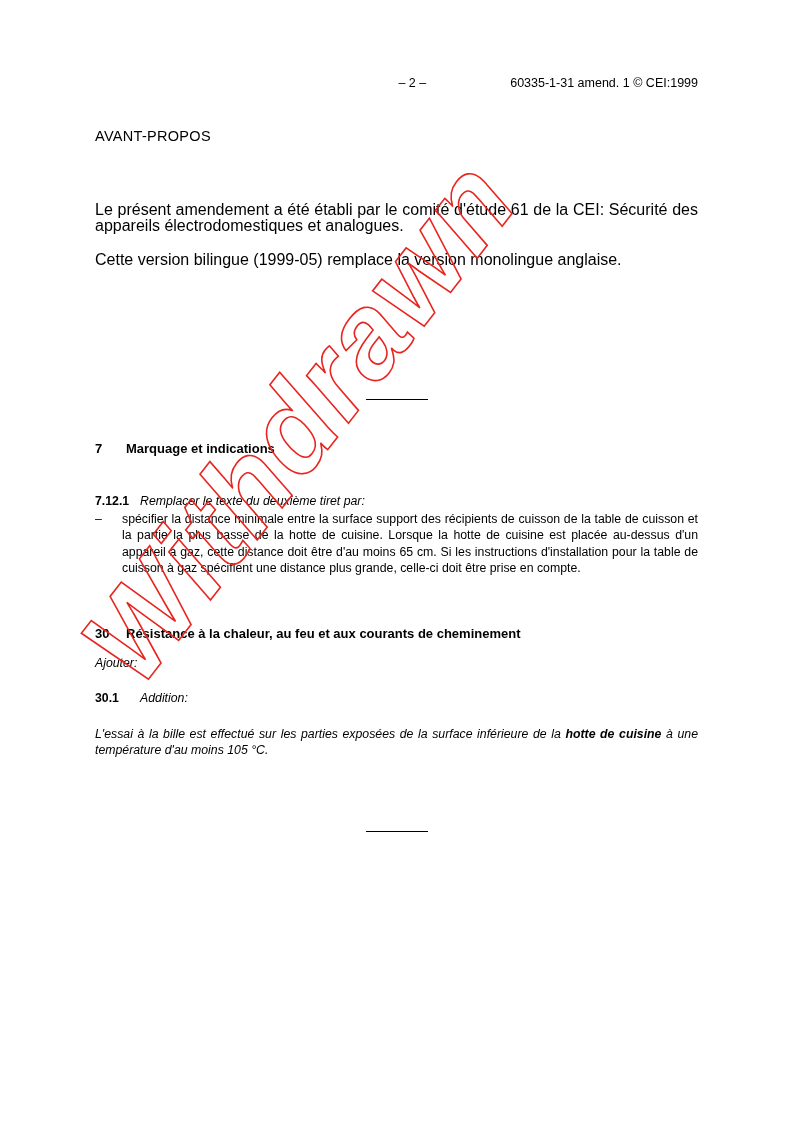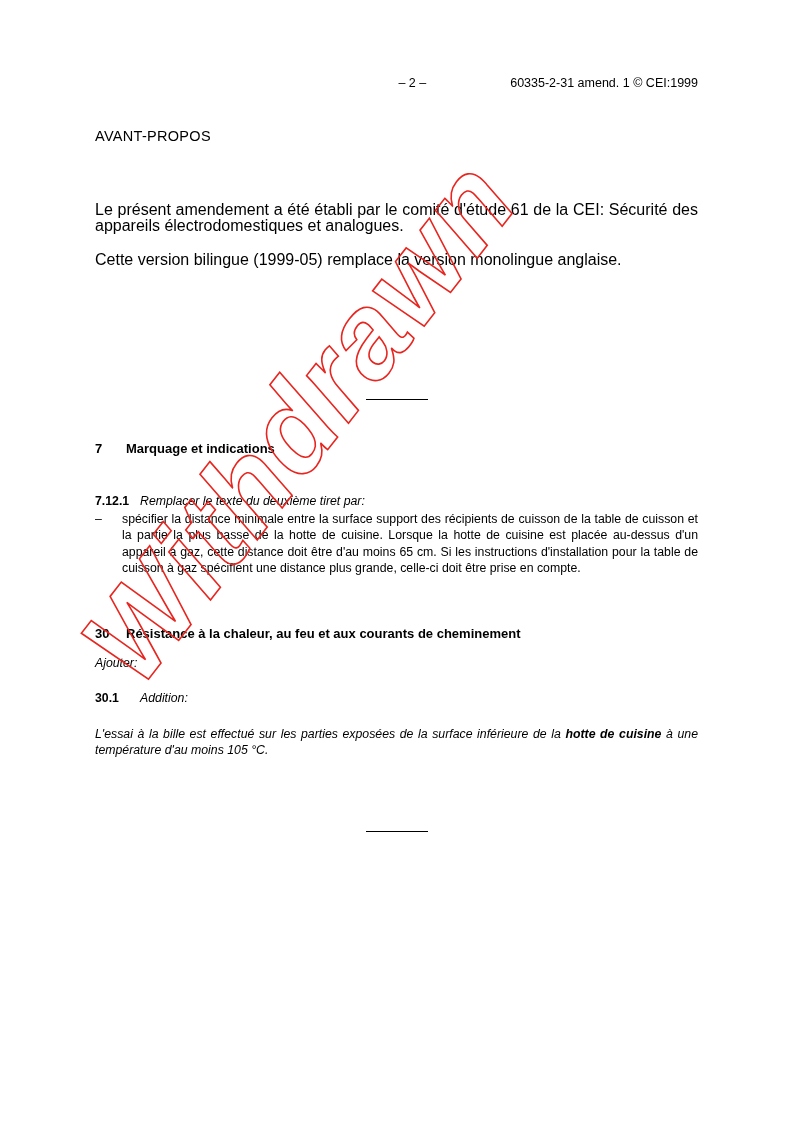--- a/index.html
+++ b/index.html
@@ -173,21 +173,21 @@
   }
 </style>
 </head>
 <body>
 
 <div class="page">
   <div class="content">
 
     <div class="header-row">
       <span class="header-pageno">– 2 –</span>
-      <span class="header-ref">60335-2-31 amend. 1 © CEI:1999</span>
+      <span class="header-ref">60335-1-31 amend. 1 © CEI:1999</span>
     </div>
 
     <div class="doc-title">AVANT-PROPOS</div>
 
     <div class="body-block p1">Le présent amendement a été établi par le comité d'étude 61 de la CEI: Sécurité des appareils électrodomestiques et analogues.</div>
     <div class="body-block p2">Cette version bilingue (1999-05) remplace la version monolingue anglaise.</div>
 
     <div class="rule"><span></span></div>
 
     <div class="clause clause-7">

